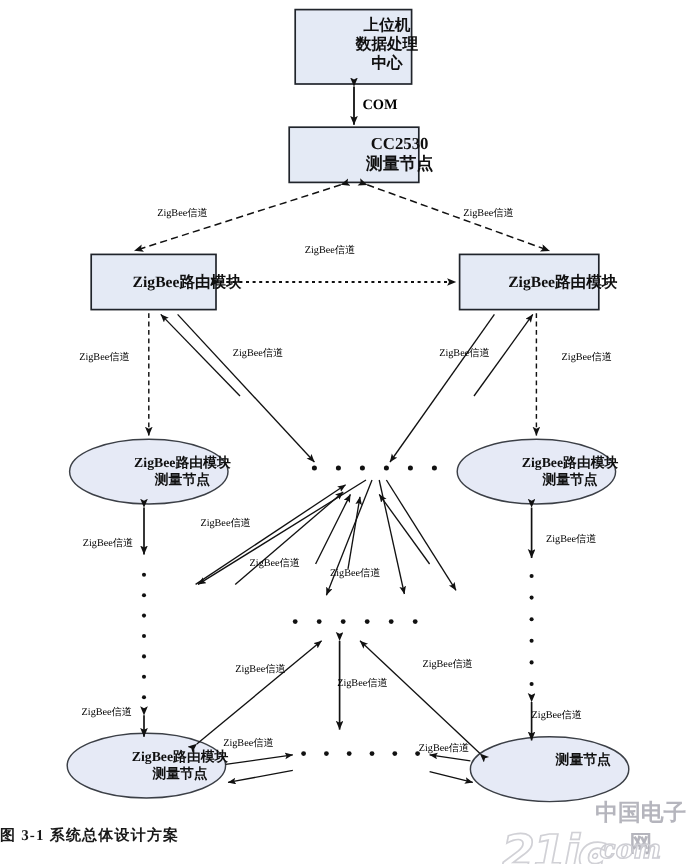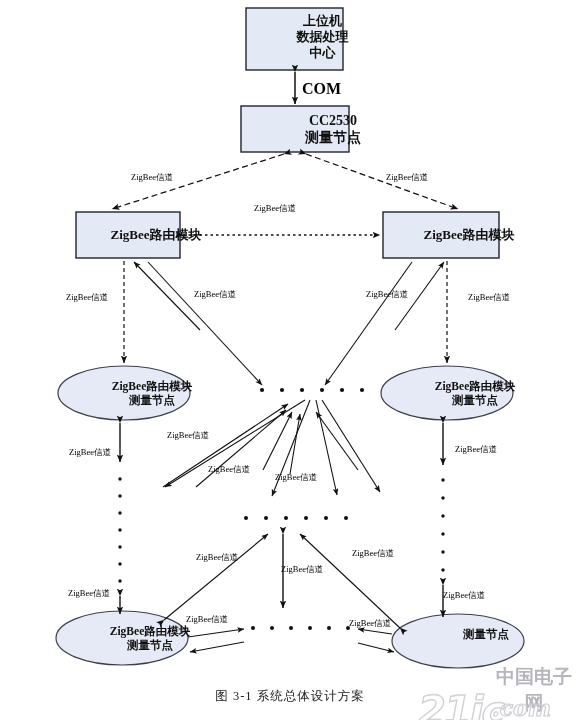--- a/index.html
+++ b/index.html
@@ -31,26 +31,27 @@
   .edge-label{
     position:absolute;
     font-size:8.5px;
     font-weight:normal;
     color:#000;
     white-space:nowrap;
     pointer-events:none;
     font-family:"Liberation Serif","DejaVu Serif",serif;
   }
   .com-label{
-    position:absolute;font-size:16px;font-weight:bold;color:#000;white-space:nowrap;
+    position:absolute;font-size:12px;font-weight:bold;color:#000;white-space:nowrap;
   }
   .caption{
-    position:absolute;left:0;right:0;top:688px;text-align:center;
+    position:absolute;left:0;right:0;top:688px;
     font-size:12.5px;color:#1a1a1a;letter-spacing:1px;
     font-family:"Liberation Serif","DejaVu Serif",serif;
+    font-weight:bold;
   }
   
   .watermark{
     position:absolute;left:418px;top:658px;width:160px;height:58px;
     pointer-events:none;opacity:.85;
   }
   .wm-21ic{
     position:absolute;left:0;top:6px;
     font-size:40px;font-weight:bold;font-style:italic;
     font-family:"DejaVu Sans",sans-serif;

